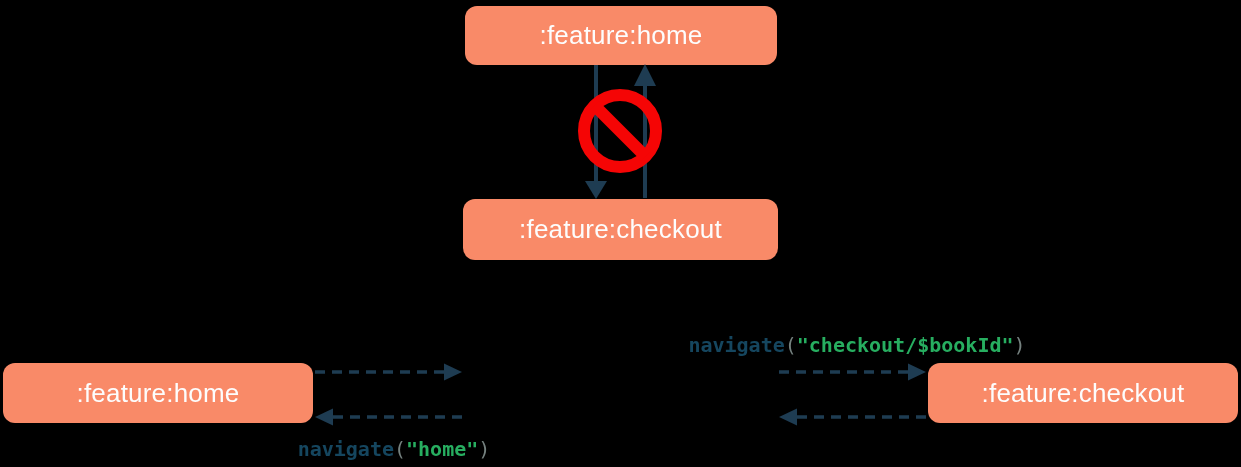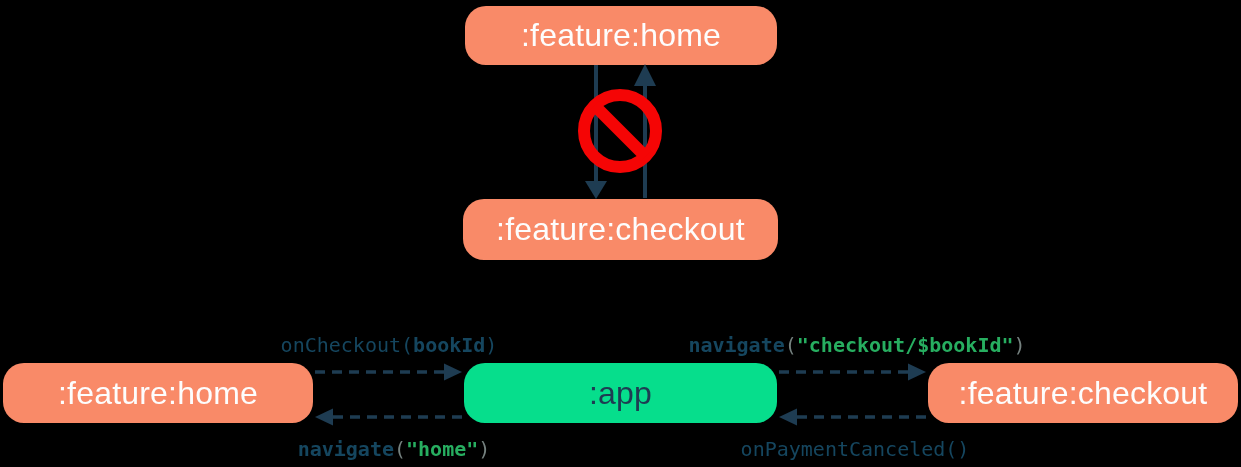--- a/index.html
+++ b/index.html
@@ -7,23 +7,23 @@
     --navy:#1E3C52; --box-text:#FDFDFD; --red:#F50505;
     --code-navy:#15465F; --code-green:#27AE60; --code-gray:#75817F;
   }
   html,body{margin:0;padding:0;background:#000;}
   .canvas{
     position:relative;width:1241px;height:467px;overflow:hidden;
     background:var(--background);
     font-family:"Liberation Sans", sans-serif;
   }
   .module-box{
-    position:absolute;border-radius:21px;display:flex;align-items:center;justify-content:center;
+    position:absolute;border-radius:12px;display:flex;align-items:center;justify-content:center;
     background:var(--module-box);color:var(--box-text);
-    font-size:32px;letter-spacing:0.2px;
+    font-size:26px;letter-spacing:0.2px;
   }
   .app-box{background:var(--app-box);color:var(--navy);}
   .arrow-layer{position:absolute;left:0;top:0;pointer-events:none;}
   .solid-line{stroke:var(--navy);stroke-width:4;fill:none;}
   .solid-head{fill:var(--navy);}
   .dashed-line{stroke:var(--navy);stroke-width:3.5;stroke-dasharray:10 7;fill:none;}
   .ban-stroke{stroke:var(--red);stroke-width:12;fill:none;stroke-linecap:butt;}
   .code-label{
     position:absolute;transform:translateX(-50%);
     font-family:"DejaVu Sans Mono","Liberation Mono",monospace;
@@ -45,23 +45,20 @@
   </div>
 
   <div class="module-box" style="left:463px;top:199px;width:315px;height:61px;">
     <span>:feature:checkout</span>
   </div>
 
   <div class="module-box" style="left:3px;top:363px;width:310px;height:60px;">
     <span>:feature:home</span>
   </div>
 
-  <div class="module-box app-box" style="left:464px;top:363px;width:313px;height:60px;">
-    <span>:app</span>
-  </div>
 
   <div class="module-box" style="left:928px;top:363px;width:310px;height:60px;">
     <span>:feature:checkout</span>
   </div>
 
   <svg class="arrow-layer" width="1241" height="467" viewBox="0 0 1241 467">
 
     <g>
       <line class="solid-line" x1="596" y1="65" x2="596" y2="183"></line>
       <polygon class="solid-head" points="585,181 607,181 596,199"></polygon>
@@ -91,29 +88,23 @@
       <line class="dashed-line" x1="779" y1="372" x2="910" y2="372"></line>
       <polygon class="solid-head" points="908,363.5 908,380.5 926,372"></polygon>
     </g>
 
     <g>
       <line class="dashed-line" x1="926" y1="417" x2="797" y2="417"></line>
       <polygon class="solid-head" points="797,408.5 797,425.5 779,417"></polygon>
     </g>
   </svg>
 
-  <div class="code-label" style="left:389px;top:335px;">
-    <span class="c-fn">onCheckout</span><span class="c-fn">(</span><span class="c-arg">bookId</span><span class="c-fn">)</span>
-  </div>
 
   <div class="code-label" style="left:857px;top:335px;">
     <span class="c-fn-b">navigate</span><span class="c-paren">(</span><span class="c-str">"checkout/$bookId"</span><span class="c-paren">)</span>
   </div>
 
   <div class="code-label" style="left:394px;top:439px;">
     <span class="c-fn-b">navigate</span><span class="c-paren">(</span><span class="c-str">"home"</span><span class="c-paren">)</span>
   </div>
 
-  <div class="code-label" style="left:855px;top:439px;">
-    <span class="c-fn">onPaymentCanceled</span><span class="c-fn">()</span>
-  </div>
 
 </div>
 
 </body></html>

